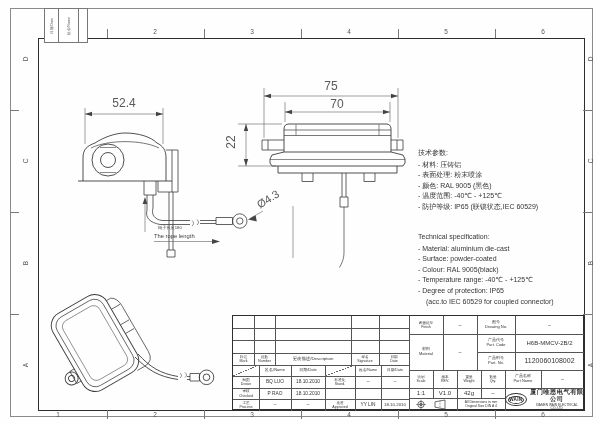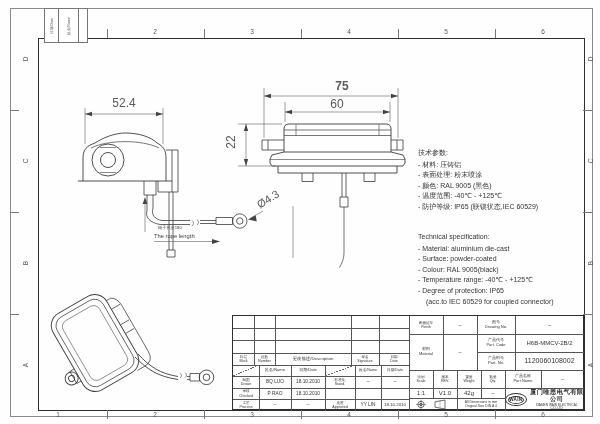--- a/index.html
+++ b/index.html
@@ -169,22 +169,22 @@
         <polygon points="390,112 383,109.8 383,114.2"></polygon>
       <polygon points="246,124 243.8,131 248.2,131"></polygon>
         <polygon points="246,166 243.8,159 248.2,159"></polygon>
       <polygon points="220,241.5 212,238.9 212,244.1"></polygon>
       <polygon points="145,197 142.6,204 147.4,204"></polygon>
       <polygon points="248,219.6 255.6,215.2 256.8,221.4"></polygon>
     </g>
   </svg>
 
   <div class="t dim ctr" style="left:94px;top:96px;width:60px;font-size:12px;">52.4</div>
-  <div class="t dim ctr" style="left:312px;top:79px;width:60px;font-size:12px;font-weight:bold;">75</div>
-  <div class="t dim ctr" style="left:307px;top:97px;width:60px;font-size:12px;">60</div>
+  <div class="t dim ctr" style="left:301px;top:79px;width:60px;font-size:12px;">75</div>
+  <div class="t dim ctr" style="left:307px;top:97px;width:60px;font-size:12px;">70</div>
   <div class="t dim ctr" style="left:218px;top:135px;width:26px;font-size:12px;transform:rotate(-90deg);">22</div>
   <div class="t dim" style="left:256px;top:193px;font-size:11px;transform:rotate(-33deg);">Ø4.3</div>
   <div class="t" style="left:158px;top:225px;font-size:4.2px;">绳子长度180</div>
   <div class="t" style="left:154px;top:233px;font-size:5.8px;">The rope length</div>
 
   <div class="tech" style="top:148px;">
     <div class="tt">技术参数:</div>
     <div>- 材料: 压铸铝</div>
     <div>- 表面处理: 粉末喷涂</div>
     <div>- 颜色: RAL 9005 (黑色)</div>

